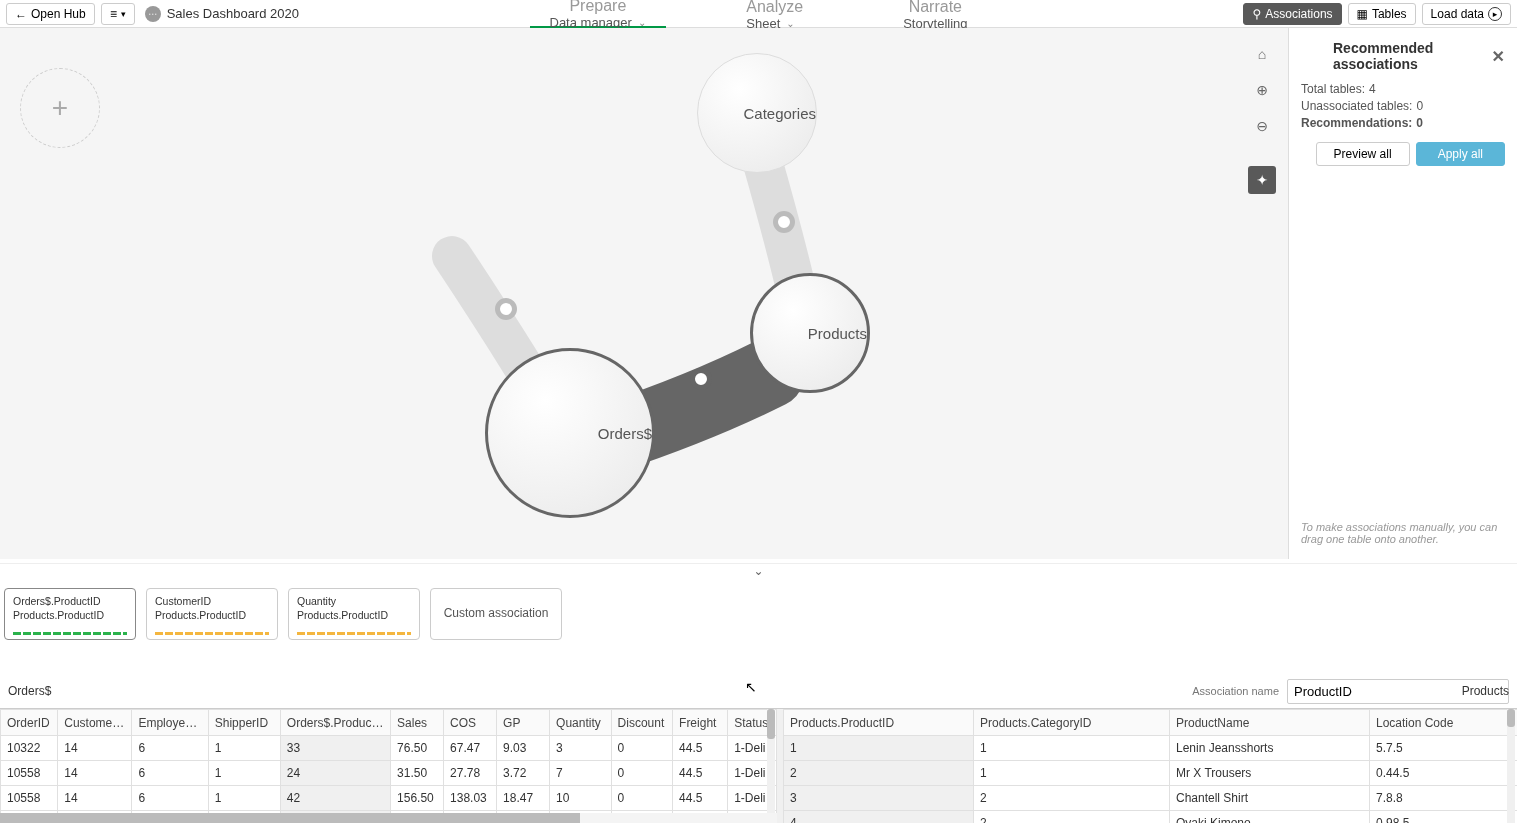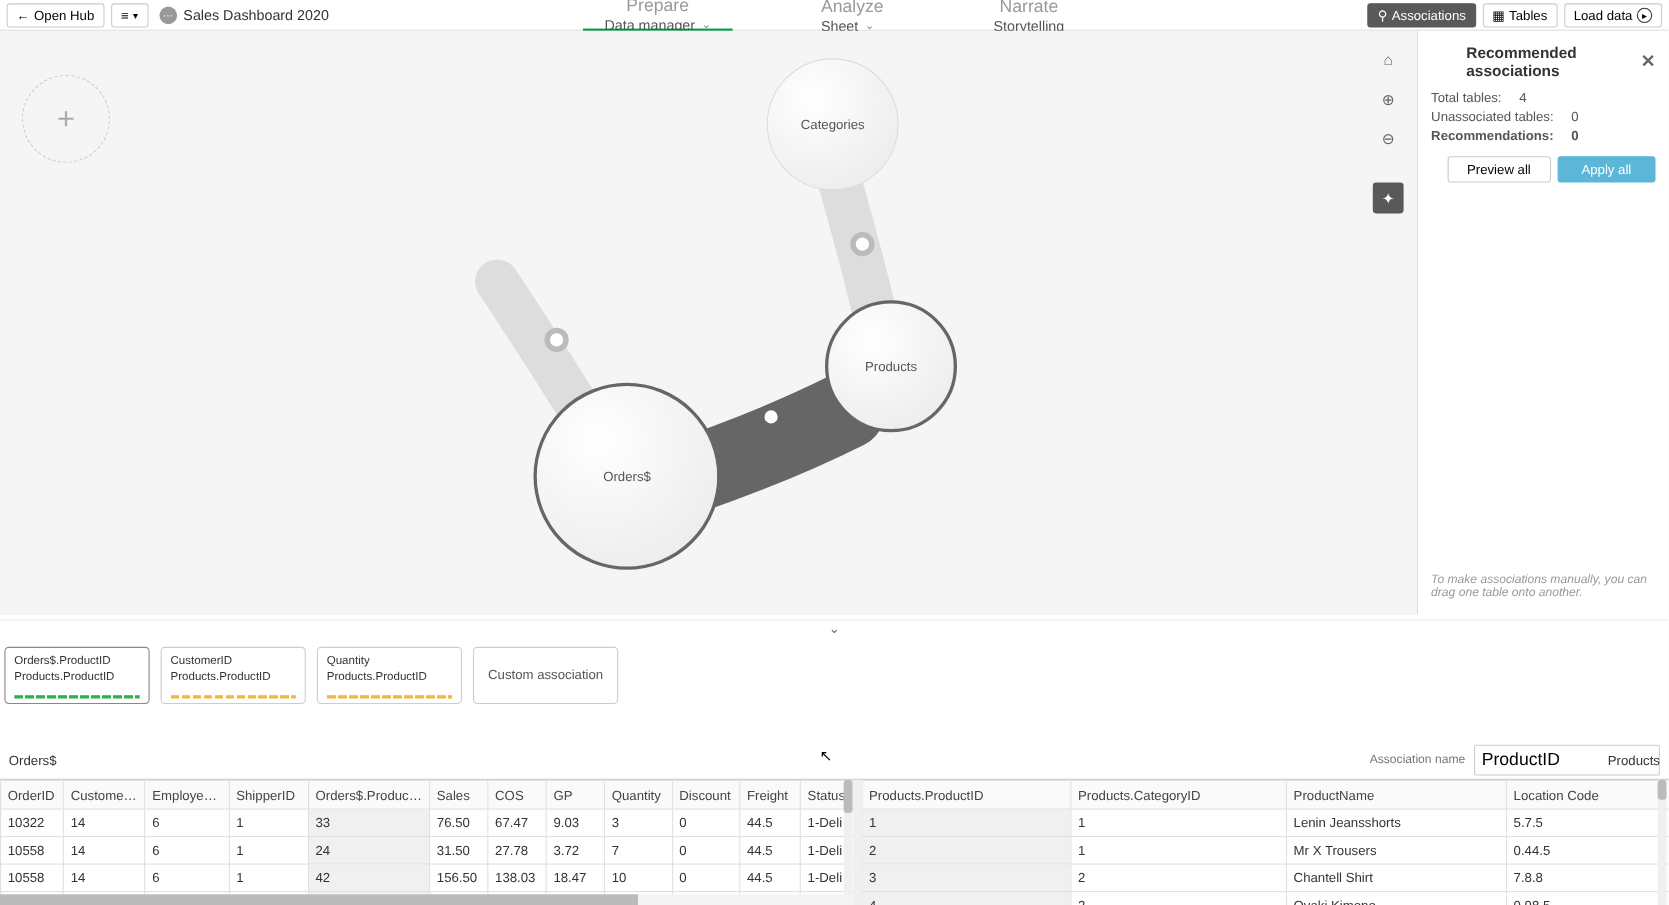--- a/index.html
+++ b/index.html
@@ -15,45 +15,45 @@
 .mode-tab { text-align: center; font-size: 11px; color: #888; position: relative; padding: 0 20px; display: flex; flex-direction: column; justify-content: center; cursor: pointer; }
 .mode-tab .super { font-size: 16px; color: #999; }
 .mode-tab .main { font-size: 13px; color: #555; display: flex; align-items: center; gap: 6px; text-align: right; }
 .mode-tab.active { border-bottom: 2px solid #009845; }
 .mode-tab .chev { font-size: 10px; color: #888; }
 .right-tools { margin-left: auto; display: flex; gap: 6px; align-items: center; }
 .load-arrow { width: 14px; height: 14px; border: 1px solid #333; border-radius: 50%; display: inline-flex; align-items: center; justify-content: center; font-size: 9px; }
 .canvas-area { position: absolute; top: 28px; left: 0; right: 0; bottom: 0; }
 .assoc-canvas { position: absolute; top: 0; left: 0; right: 229px; height: 531px; background: #f5f5f5; overflow: hidden; }
 .add-bubble { position: absolute; top: 40px; left: 20px; width: 80px; height: 80px; border: 1.5px dashed #ccc; border-radius: 50%; display: flex; align-items: center; justify-content: center; font-size: 28px; color: #aaa; cursor: pointer; }
-.bubble { position: absolute; border-radius: 50%; background: radial-gradient(circle at 35% 30%, #fff, #e8e8e8); display: flex; align-items: center; justify-content: center; font-size: 12px; color: #555; border: 1px solid #ddd; cursor: pointer; }
+.bubble { position: absolute; border-radius: 50%; background: radial-gradient(circle at 35% 30%, #fff, #e8e8e8); display: flex; align-items: center; justify-content: flex-end; font-size: 15px; color: #555; border: 1px solid #ddd; cursor: pointer; }
 .bubble.sel { border: 3px solid #666; }
 .conn-dot { position: absolute; width: 22px; height: 22px; border-radius: 50%; background: #fff; border: 5px solid #bbb; cursor: pointer; }
 .canvas-tools { position: absolute; top: 12px; right: 12px; display: flex; flex-direction: column; gap: 8px; }
 .canvas-tools .tool { width: 28px; height: 28px; display: flex; align-items: center; justify-content: center; color: #666; cursor: pointer; font-size: 14px; border-radius: 3px; }
 .canvas-tools .tool.dark { background: #595959; color: #fff; }
 .rec-panel { position: absolute; top: 0; right: 0; width: 229px; height: 531px; background: #fff; border-left: 1px solid #ddd; padding: 12px; font-size: 12px; color: #555; }
 .rec-panel h3 { font-size: 14px; font-weight: 600; color: #333; margin-bottom: 10px; display: flex; justify-content: space-between; align-items: center; padding-left: 32px; }
 .rec-panel .close { cursor: pointer; font-size: 16px; color: #666; }
-.rec-panel .row { margin: 3px 0; display:flex; gap:16px; }
+.rec-panel .row { margin: 3px 0; display:flex; gap:4px; }
 .rec-btns { margin-top: 12px; display: flex; gap: 6px; justify-content: flex-end; }
 .btn-apply { background: #5bb6d8; color: #fff; border: 1px solid #5bb6d8; padding: 4px 21px; border-radius: 3px; font-size: 12px; cursor: pointer; }
 .btn-preview { background: #fff; border: 1px solid #ccc; padding: 4px 17px; border-radius: 3px; font-size: 12px; cursor: pointer; }
 .rec-hint { position: absolute; bottom: 14px; left: 12px; right: 12px; font-style: italic; font-size: 11px; color: #999; }
 .toggle-down { position: absolute; top: 535px; left: 0; right: 0; height: 20px; text-align: center; background: #fff; cursor: pointer; color: #666; font-size: 12px; border-top: 1px solid #eee; }
 .card-row { position: absolute; top: 556px; left: 0; right: 0; height: 60px; display: flex; gap: 10px; padding: 4px 4px; }
 .assoc-card { width: 132px; border: 1px solid #ccc; border-radius: 4px; padding: 6px 8px; font-size: 10.5px; line-height: 1.3; cursor: pointer; position: relative; background: #fff; }
 .assoc-card.selected { border: 1.5px solid #888; }
 .assoc-card .bar { position: absolute; bottom: 4px; left: 8px; right: 8px; height: 3px; }
 .bar.green { background: repeating-linear-gradient(90deg,#2bb24c 0,#2bb24c 8px,transparent 8px,transparent 10px); }
 .bar.orange { background: repeating-linear-gradient(90deg,#f4b63f 0,#f4b63f 8px,transparent 8px,transparent 10px); }
 .assoc-card.custom { display: flex; align-items: center; justify-content: center; font-size: 12px; color: #555; }
 .table-header-row { position: absolute; top: 646px; left: 0; right: 0; height: 34px; display: flex; align-items: center; padding: 0 8px; font-size: 12px; }
 .assoc-name-label { font-size: 11px; color: #777; margin-left: auto; margin-right: 8px; }
-.assoc-name-input { width: 169px; border: 1px solid #ccc; padding: 4px 6px; font-size: 16px; border-radius: 2px; }
+.assoc-name-input { width: 222px; border: 1px solid #ccc; padding: 4px 6px; font-size: 13px; border-radius: 2px; }
 .tables-wrap { position: absolute; top: 680px; left: 0; right: 0; bottom: 0; display: flex; border-top: 1px solid #ccc; }
 .left-table { flex: 1; overflow: hidden; position: relative; }
 .right-table { width: 740px; overflow: hidden; position: relative; border-left: 6px solid #f0f0f0; }
 table { border-collapse: collapse; width: 100%; font-size: 12px; table-layout: fixed; }
 th, td { border: 1px solid #e0e0e0; padding: 5px 6px; text-align: left; overflow: hidden; white-space: nowrap; text-overflow: ellipsis; }
 th { background: #fafafa; font-weight: 400; color: #444; height: 26px; }
 td.key { background: #f0f0f0; }
 .scroll-track { position: absolute; right: 2px; top: 0; bottom: 0; width: 8px; background: #f0f0f0; }
 .scroll-thumb { position: absolute; left: 0; width: 8px; background: #bbb; border-radius: 3px; }
 .hscroll { position: absolute; left: 0; right: 0; bottom: 0; height: 10px; background: #f4f4f4; }

